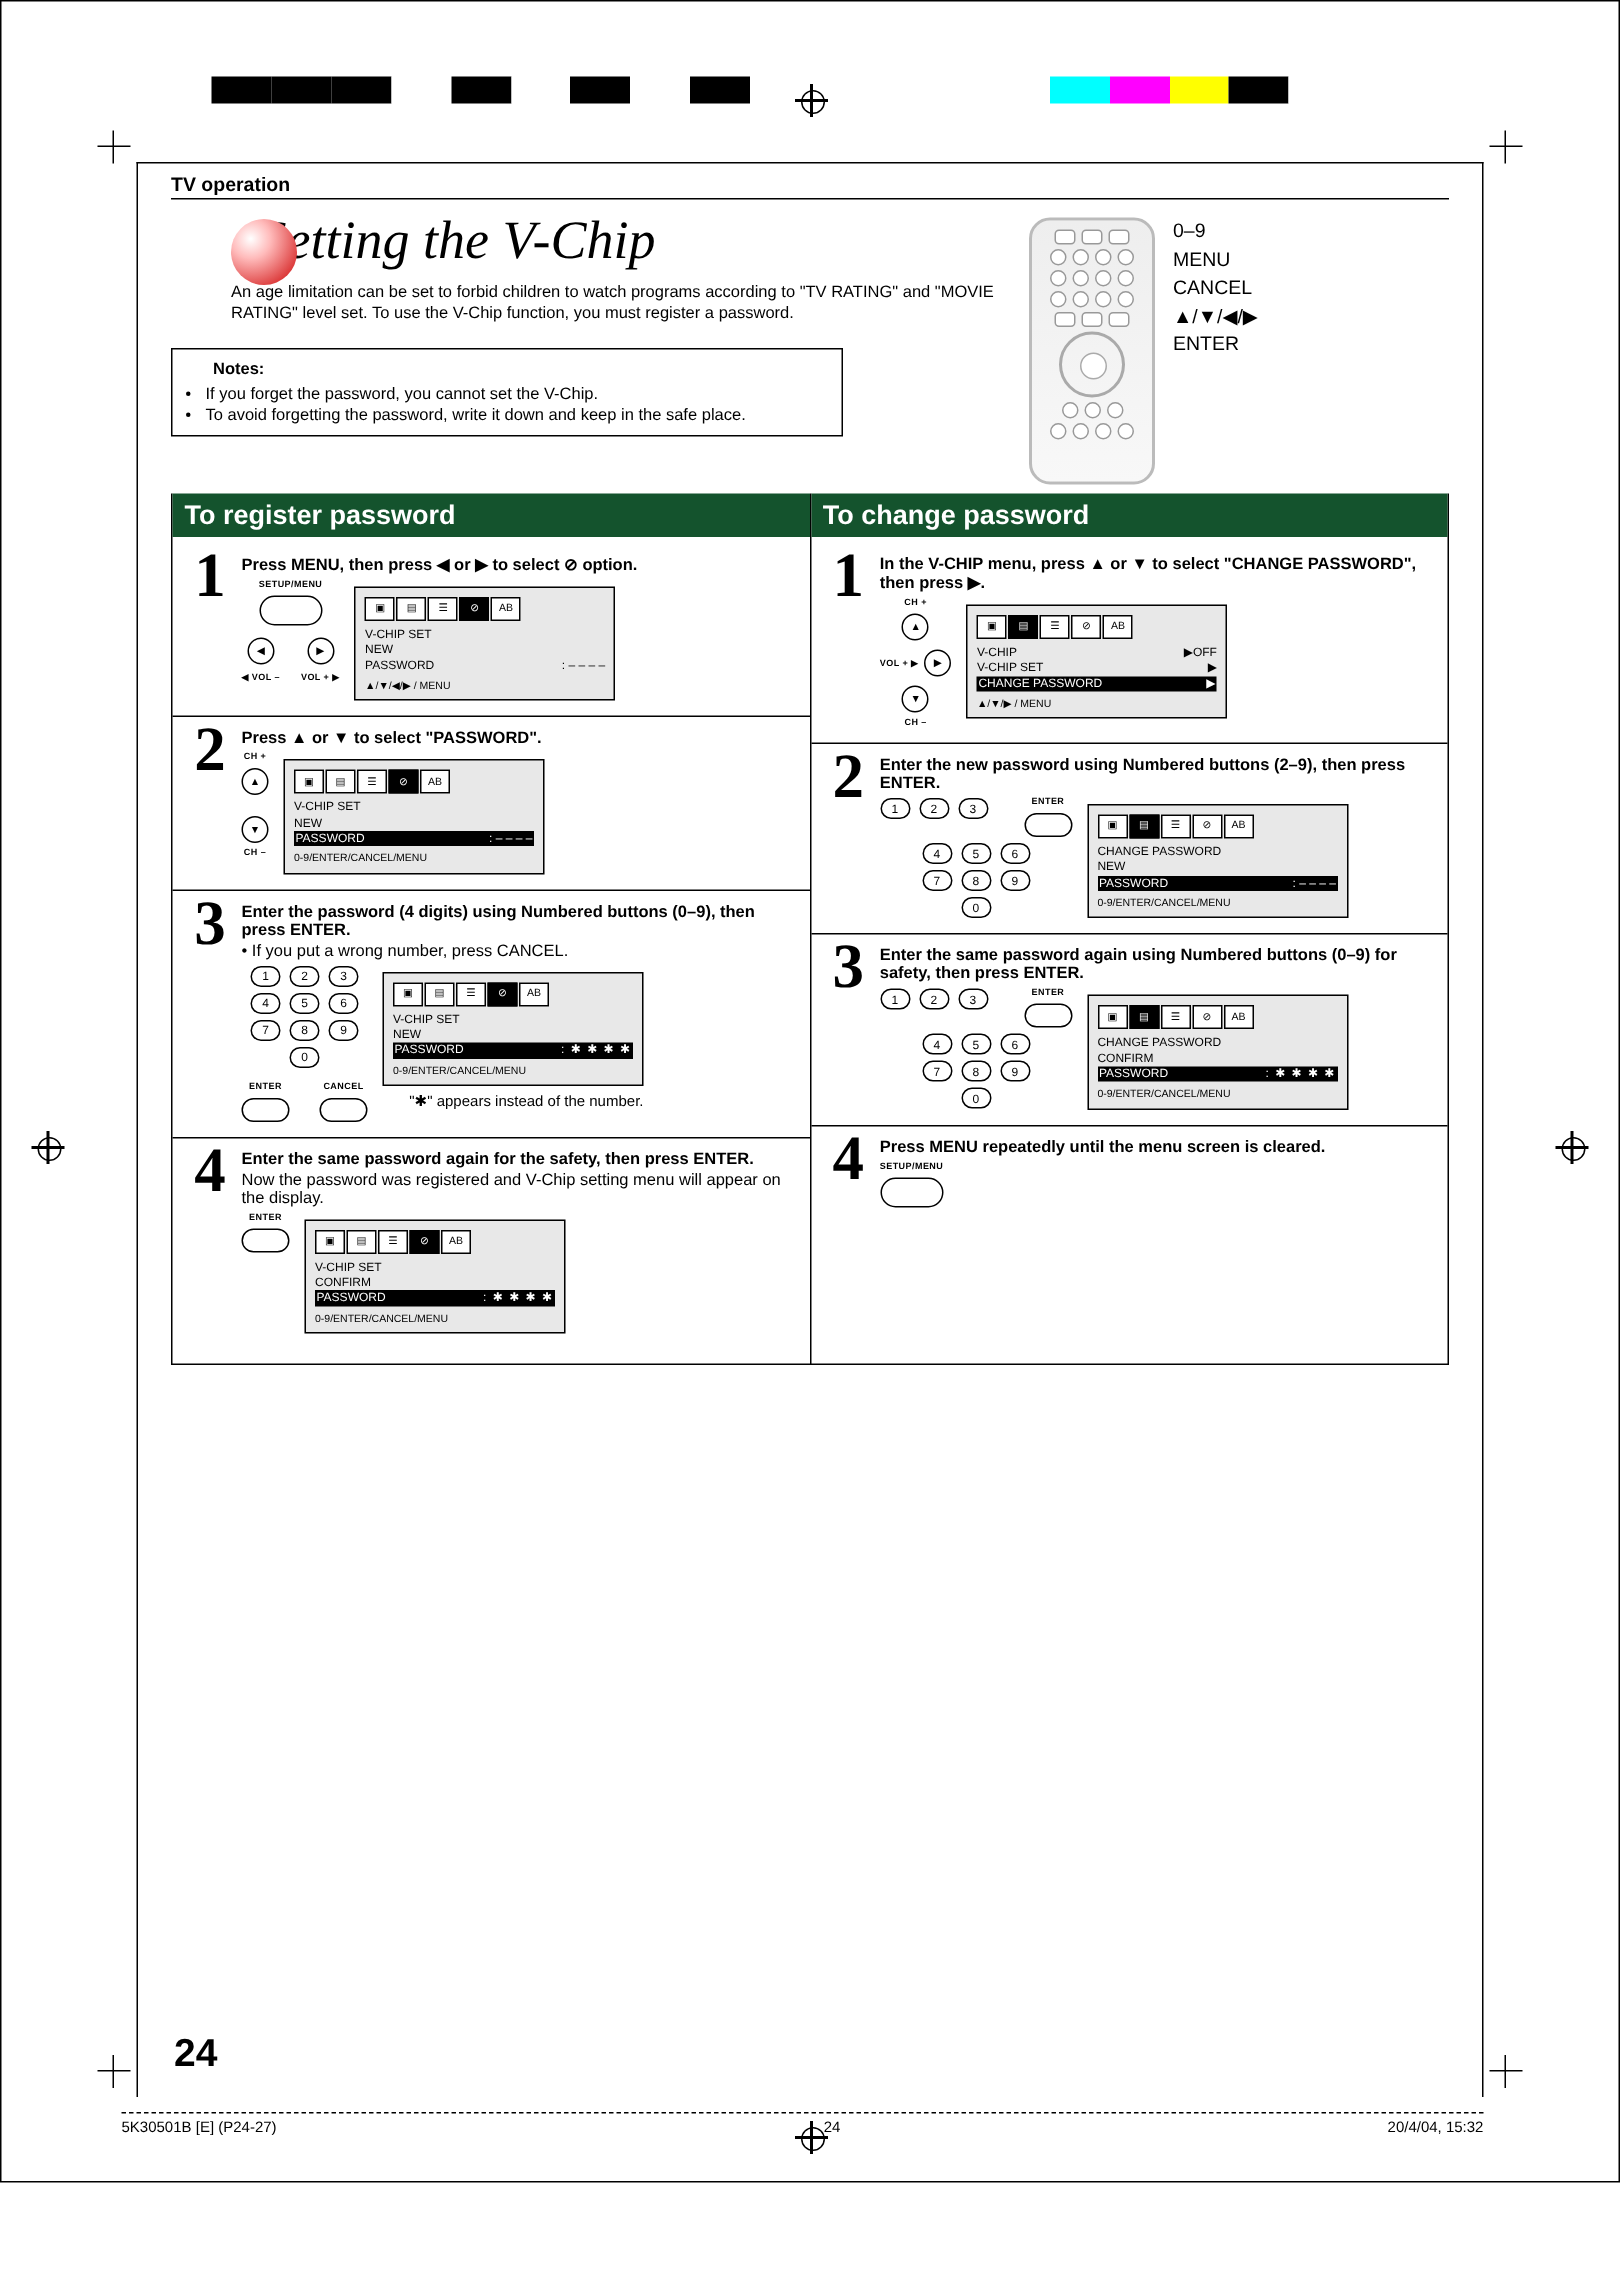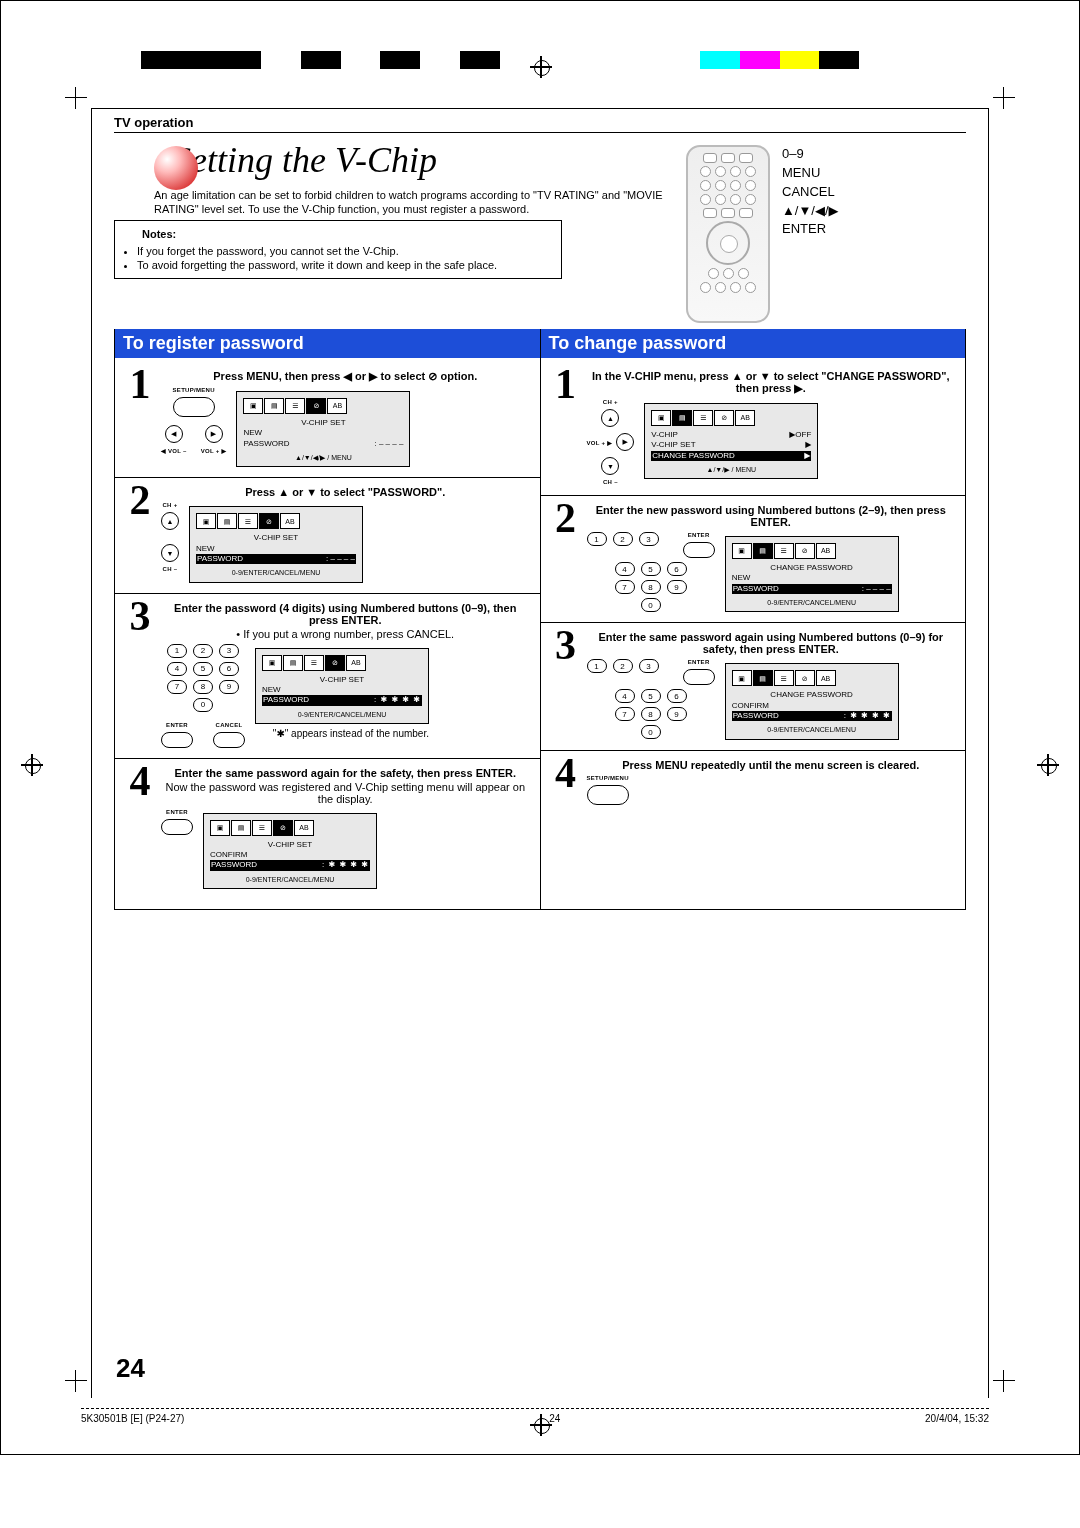--- a/index.html
+++ b/index.html
@@ -67,21 +67,21 @@
   }
   .sphere {
     display:inline-block;
     width:44px; height:44px;
     border-radius:50%;
     background: radial-gradient(circle at 30% 30%, #fff 0%, #fbb 30%, #c00 100%);
     vertical-align: middle;
     margin-right:-34px;
     position:relative; top:4px;
   }
-  .intro { font-size:11px; line-height:1.3; margin:2px 0 4px 40px; }
+  .intro { font-size:11px; line-height:1.3; margin:2px 0 16px 40px; }
 
   .notes-box {
     border: 1px solid #000;
     padding: 6px 8px;
     font-size: 11px;
     line-height: 1.3;
     width: 430px;
   }
   .notes-box b { display:block;padding-left:19px; }
   .notes-box ul { margin:2px 0 0 14px; padding:0; }
@@ -111,35 +111,35 @@
   }
   .col {
     flex:1;
     border:1px solid #000;
     border-top:none;
     padding: 8px 10px 10px;
     position:relative;
   }
   .col.left { border-right:none; }
   .col h2 {
-    background:#1d4ed8; color:#fff;
+    background:#14532d; color:#fff;
     font-size:18px; font-weight:bold;
     padding:4px 8px; margin:-8px -10px 10px -10px;
   }
 
   .step { display:flex; gap:6px; margin: 6px 0 10px; }
   .step .num {
     font-family: 'Times New Roman', serif;
     font-size: 42px;
     font-weight: bold;
     line-height: 0.8;
     width: 30px;
     text-align:center;
   }
-  .step .body { flex:1; font-size:11px;text-align:center; }
+  .step .body { flex:1; font-size:11px; }
   .step .body .lead { font-weight:bold; }
   .step .body p { margin: 2px 0; }
 
   hr.step-sep { border:none; border-top:1px solid #000; margin:6px -10px; }
 
   .osd {
     border:1px solid #000;
     background:#e8e8e8;
     width: 160px;
     padding: 6px 6px 4px;

